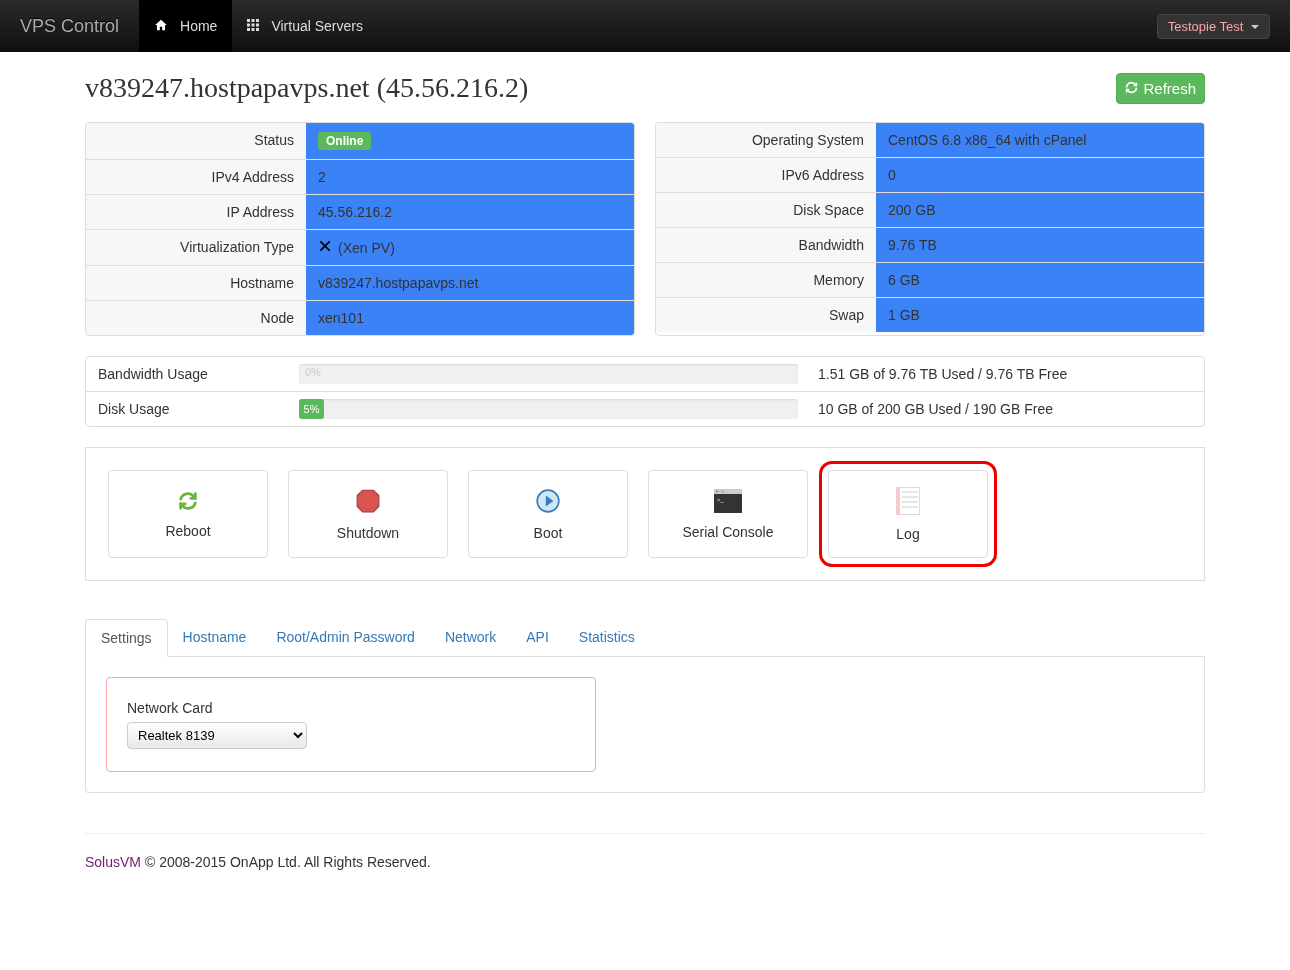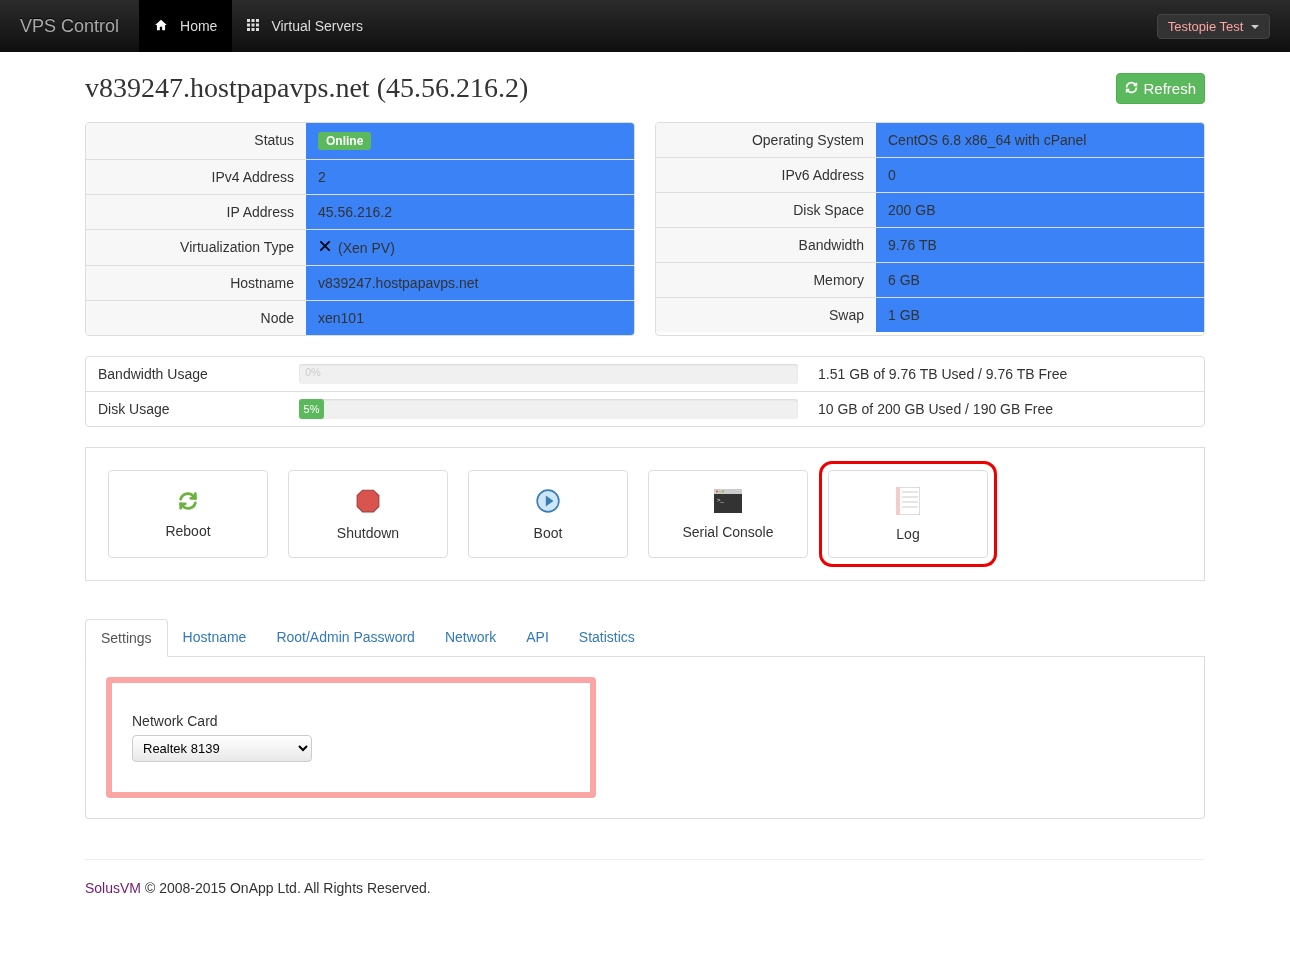--- a/index.html
+++ b/index.html
@@ -32,21 +32,21 @@
 .progress .fill { background: #5cb85c; height: 100%; border-radius: 3px; color: #fff; font-size: 11px; display: flex; align-items: center; justify-content: center; min-width: 24px; }
 .progress .zero { position: absolute; left: 6px; top: 2px; color: #ccc; font-size: 11px; }
 .actions-panel { border: 1px solid #ddd; border-radius: 0; padding: 22px; display: flex; gap: 20px; margin-bottom: 38px; }
 .action-card { border: 1px solid #ddd; border-radius: 4px; width: 160px; height: 88px; display: flex; flex-direction: column; align-items: center; justify-content: center; gap: 8px; cursor: pointer; }
 .action-card.highlighted { outline: 3px solid #e00; outline-offset: 6px; }
 .action-card .lbl { font-size: 14px; }
 .tabs { display: flex; border-bottom: 1px solid #ddd; margin-bottom: 0; }
 .tabs .tab { padding: 10px 15px; cursor: pointer; color: #337ab7; }
 .tabs .tab.active { border: 1px solid #ddd; border-bottom: 1px solid #fff; border-radius: 4px 4px 0 0; margin-bottom: -1px; color: #555; background: #fff; }
 .tab-content { border: 1px solid #ddd; border-top: none; border-radius: 0 0 4px 4px; padding: 20px; margin-bottom: 40px; }
-.form-group { width: 490px; border: 6px solid #fca5a5; border-radius: 4px; padding: 30px 20px; }
+.form-group { width: 490px; border: 1px solid #fca5a5; border-radius: 4px; padding: 22px 20px; }
 .form-group label { display: block; margin-bottom: 6px; }
 .form-group select { width: 180px; padding: 4px 6px; border: 1px solid #ccc; border-radius: 4px; background: linear-gradient(#fff,#e8e8e8); font-size: 13px; }
 hr.footer-sep { border: none; border-top: 1px solid #eee; margin: 20px 0; }
 .footer { color: #333; font-size: 14px; padding-bottom: 30px; }
 .footer a { color: #701a75; text-decoration: none; }
 .icon { display: inline-block; }
 .caret { display: inline-block; width: 0; height: 0; border-left: 4px solid transparent; border-right: 4px solid transparent; border-top: 4px solid #ccc; margin-left: 4px; vertical-align: middle; }
 </style>
 </head>
 <body>

